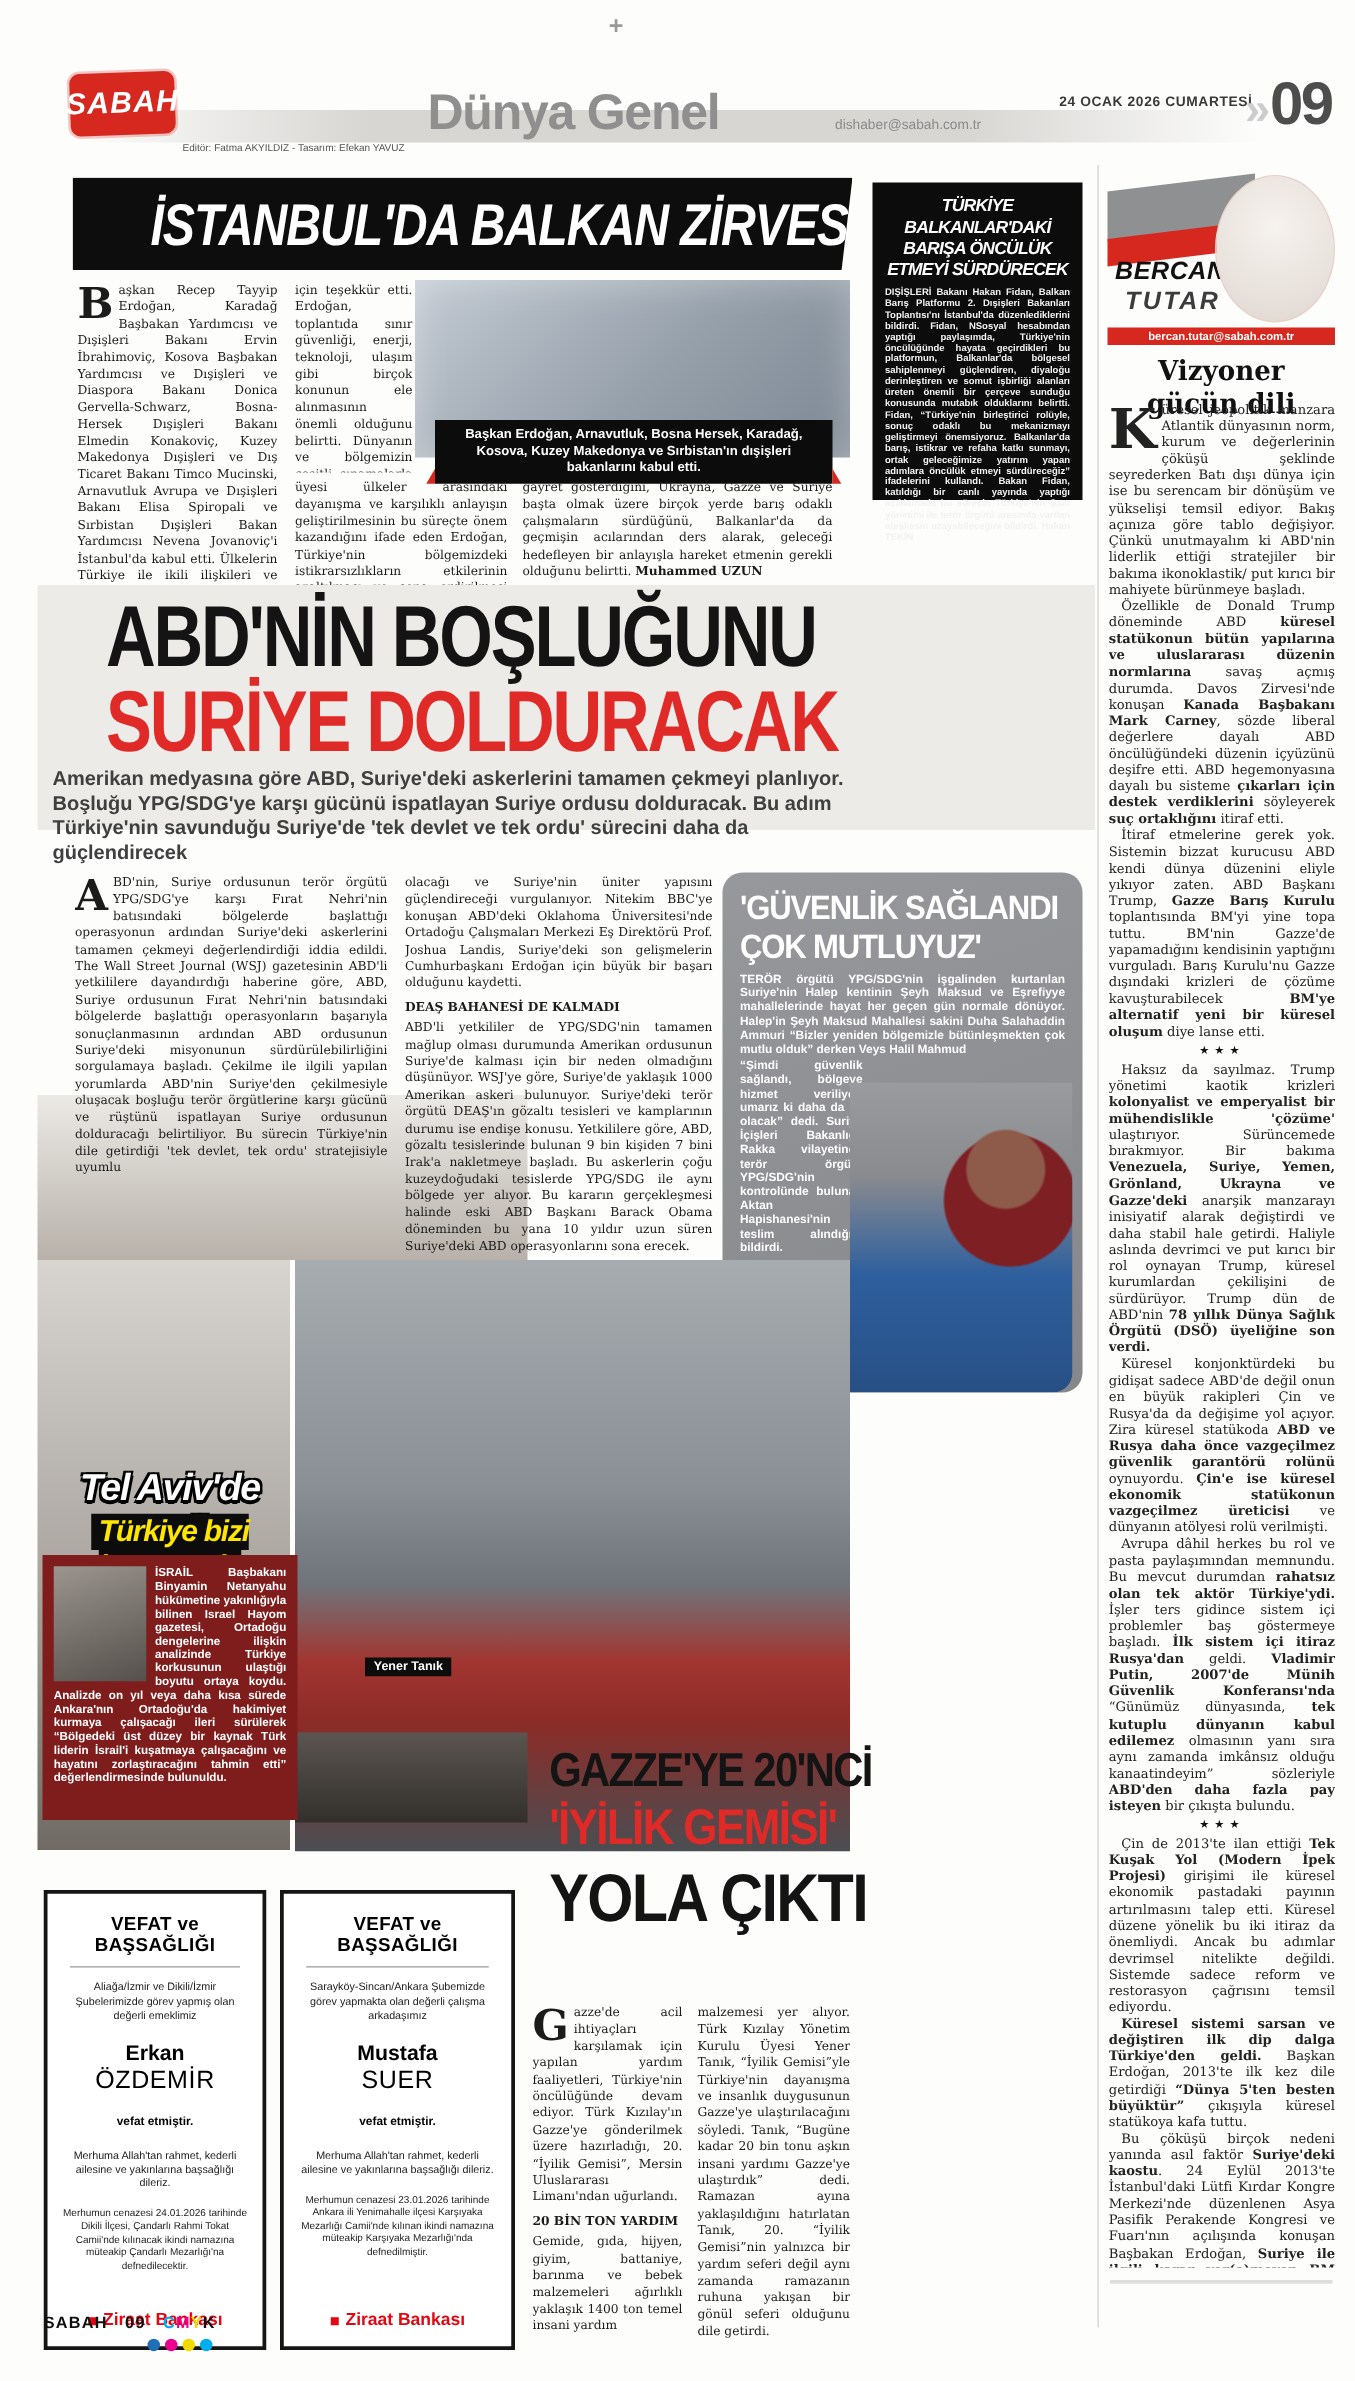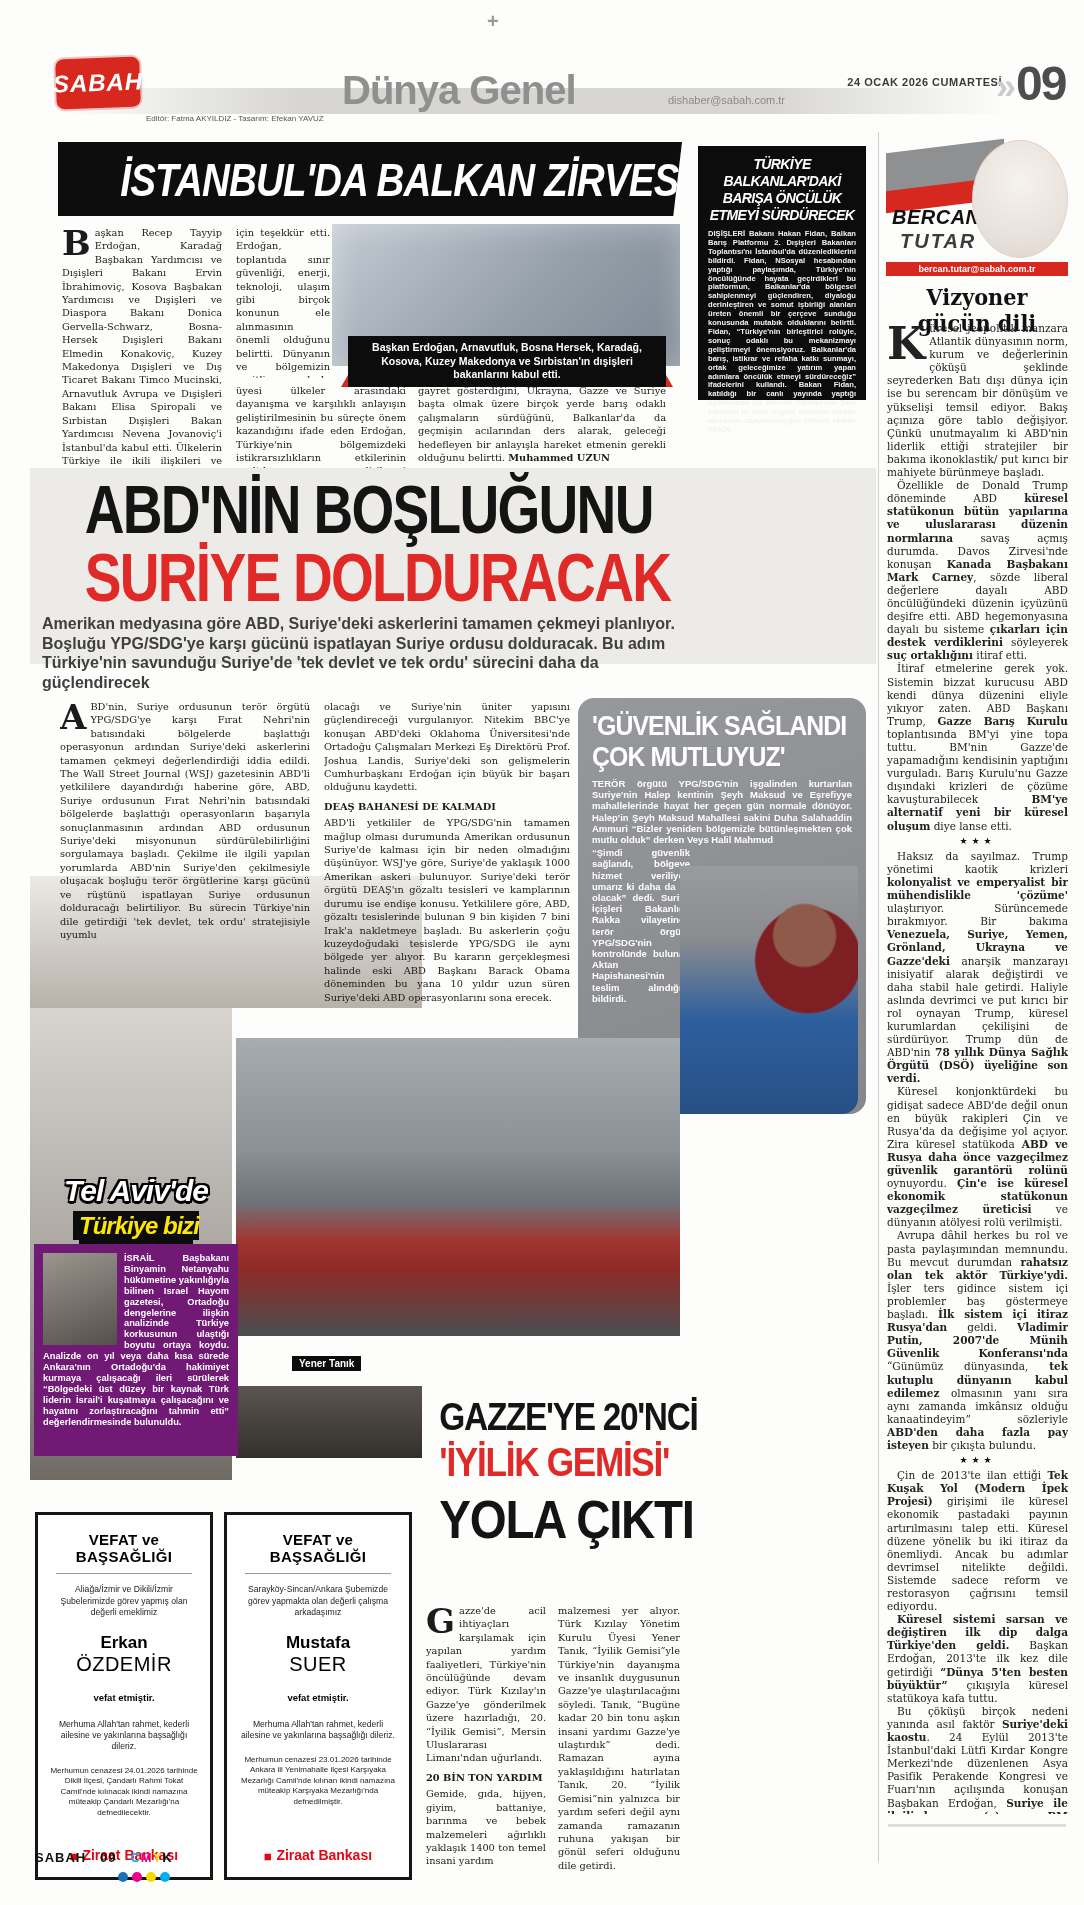--- a/index.html
+++ b/index.html
@@ -45,21 +45,21 @@
   .sec-photo{position:absolute;right:8px;bottom:0;width:178px;height:248px;background:radial-gradient(circle at 70% 28%,#8e5a4a 0 14%,transparent 15%),radial-gradient(circle at 72% 38%,#7e1f24 0 26%,transparent 27%),linear-gradient(180deg,#9a9b9f 0%,#8a8b8f 30%,#2e5f9e 62%,#274f85 100%);border-bottom-right-radius:16px}
   
   .ph-soldiers{background:linear-gradient(180deg,rgba(222,218,212,.55),rgba(160,152,142,.75));}
   .ph-left{background:linear-gradient(180deg,#d8d5d1,#a9a49e 55%,#6f6a64)}
   .ph-ship{background:linear-gradient(180deg,#a7acb1 0%,#8b9096 38%,#6f747a 55%,#a23530 68%,#8c2b27 78%,#4a4e52 100%)}
   .ph-strip{background:linear-gradient(180deg,#5a5550,#332f2b)}
   .chip{background:#0c0c0c;color:#fff;font-size:10px;font-weight:bold;padding:2px 7px;display:inline-block}
   .ta-title{font-size:30px;font-weight:bold;font-style:italic;color:#fff;text-align:center;letter-spacing:-1px;text-shadow:-2px -2px 0 #000,2px -2px 0 #000,-2px 2px 0 #000,2px 2px 0 #000,0 3px 0 #000}
   .ta-sub{text-align:center}
   .ta-sub span{background:#0c0c0c;color:var(--yellow);font-size:24px;font-weight:bold;font-style:italic;padding:1px 6px;letter-spacing:-1px}
-  .ta-box{background:#701a75;padding:9px}
+  .ta-box{background:#7f1d1d;padding:9px}
   .ta-box .wht p{margin:0;color:#fff;font-weight:bold;font-size:9.3px;line-height:10.9px;text-align:justify}
   .ta-photo{float:left;width:74px;height:92px;margin:0 7px 3px 0;background:linear-gradient(160deg,#9b958e,#55504b)}
   
   .gz-line{font-weight:bold;text-align:center;letter-spacing:-1.5px;transform:scaleX(.88);transform-origin:center;white-space:nowrap}
   
   .obit{background:#fff;border:3px solid #151515;padding:14px 12px;text-align:center}
   .obit h3{margin:2px 0 8px;font-size:15px;letter-spacing:.3px}
   .obit .rule{height:1px;background:#999;margin:0 6px 10px}
   .obit .intro{font-size:8.6px;line-height:11.5px;color:#222}
   .obit .nm1{font-size:17px;font-weight:bold;margin-top:14px}
@@ -158,21 +158,21 @@
     <div class="wht">
         <p><b>TERÖR</b><span> örgütü YPG/SDG'nin işgalinden kurtarılan Suriye'nin Halep kentinin Şeyh Maksud ve Eşrefiyye mahallelerinde hayat her geçen gün normale dönüyor. Halep'in Şeyh Maksud Mahallesi sakini Duha Salahaddin Ammuri “Bizler yeniden bölgemizle bütünleşmekten çok mutlu olduk” derken Veys Halil Mahmud</span></p>
       </div>
     <div class="wht" style="width:98px;margin-top:2px">
         <p><span>“Şimdi güvenlik sağlandı, bölgeye hizmet veriliyor, umarız ki daha da iyi olacak” dedi. Suriye İçişleri Bakanlığı, Rakka vilayetinde terör örgütü YPG/SDG'nin kontrolünde bulunan Aktan Hapishanesi'nin teslim alındığını bildirdi.</span></p>
       </div>
     <div class="sec-photo"></div>
   </div>
 
   <div class="abs ph-left" style="left:30px;top:1008px;width:202px;height:472px"></div>
-  <div class="abs ph-ship" style="left:236px;top:1038px;width:444px;height:298px">
+  <div class="abs ph-ship" style="left:236px;top:1008px;width:444px;height:473px">
     <span class="chip" style="position:absolute;left:56px;top:318px">Yener Tanık</span>
   </div>
   <div class="abs ph-strip" style="left:236px;top:1386px;width:186px;height:72px"></div>
 
   <div class="abs ta-title" style="left:34px;top:1174px;width:204px">Tel Aviv'de panik</div>
   <div class="abs ta-sub" style="left:34px;top:1212px;width:204px"><span>Türkiye bizi kuşatacak</span></div>
   <div class="abs ta-box" style="left:34px;top:1244px;width:204px;height:212px">
     <div class="ta-photo"></div>
     <div class="wht">
         <p><b>İSRAİL</b><span> Başbakanı Binyamin Netanyahu hükümetine yakınlığıyla bilinen Israel Hayom gazetesi, Ortadoğu dengelerine ilişkin analizinde Türkiye korkusunun ulaştığı boyutu ortaya koydu. Analizde on yıl veya daha kısa sürede Ankara'nın Ortadoğu'da hakimiyet kurmaya çalışacağı ileri sürülerek “Bölgedeki üst düzey bir kaynak Türk liderin İsrail'i kuşatmaya çalışacağını ve hayatını zorlaştıracağını tahmin etti” değerlendirmesinde bulunuldu.</span></p>

